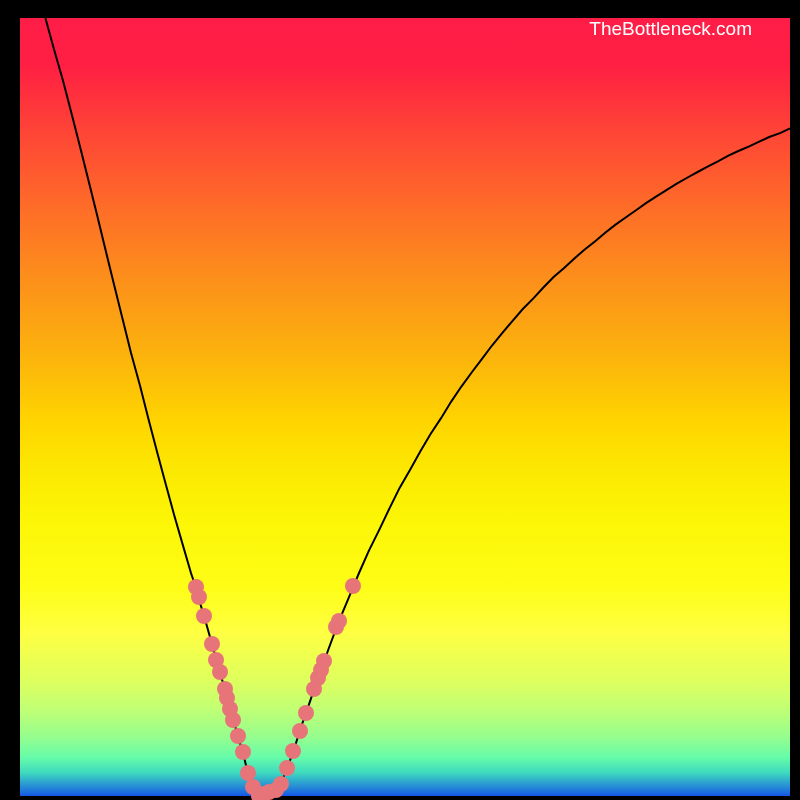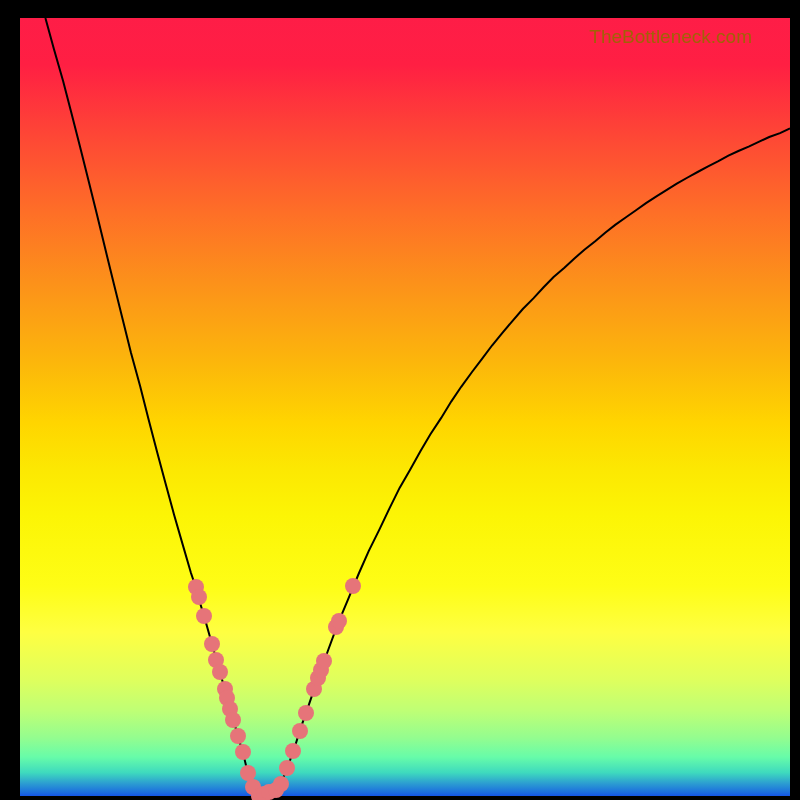--- a/index.html
+++ b/index.html
@@ -1,18 +1,18 @@
 <!DOCTYPE html>
 <html><head>
   <meta charset="utf-8">
   <style>
     *{margin:0;padding:0;box-sizing:border-box}
     html,body{width:800px;height:800px;overflow:hidden;background:#000}
     #plot{position:relative;width:770px;height:778px;margin-left:20px;margin-top:18px;background:#000}
-    #watermark{position:absolute;top:8px;right:38px;font:19px Arial,sans-serif;color:#a16207;z-index:30}
+    #watermark{position:absolute;top:0;right:38px;font:19px Arial,sans-serif;color:#ffffff;z-index:30}
     #gradbox{position:absolute;left:0;top:0;width:770px;height:778px;background:linear-gradient(to bottom,#fe1d47 0%,#ff1f43 6%,#fe4237 14%,#fe6f27 25%,#fc911a 34%,#fcb90a 45%,#ffd500 52%,#fce802 58%,#fcf505 64%,#fefd16 73%,#feff42 79%,#dfff5d 85%,#bfff75 89%,#94fd8f 92.5%,#67fca9 95%,#3edabe 97%,#2da1d0 98.3%,#2384d8 99%,#1c6fde 99.5%,#1455e8 100%)}
     svg.curve{position:absolute;left:0;top:0;z-index:15}
     .dot{position:absolute;width:16px;height:16px;border-radius:50%;background:#e67479;transform:translate(-50%,-50%);z-index:17}
   </style>
 </head>
 <body>
 
 <div id="plot">
   <div id="watermark">TheBottleneck.com</div>
   <div id="gradbox"></div>

